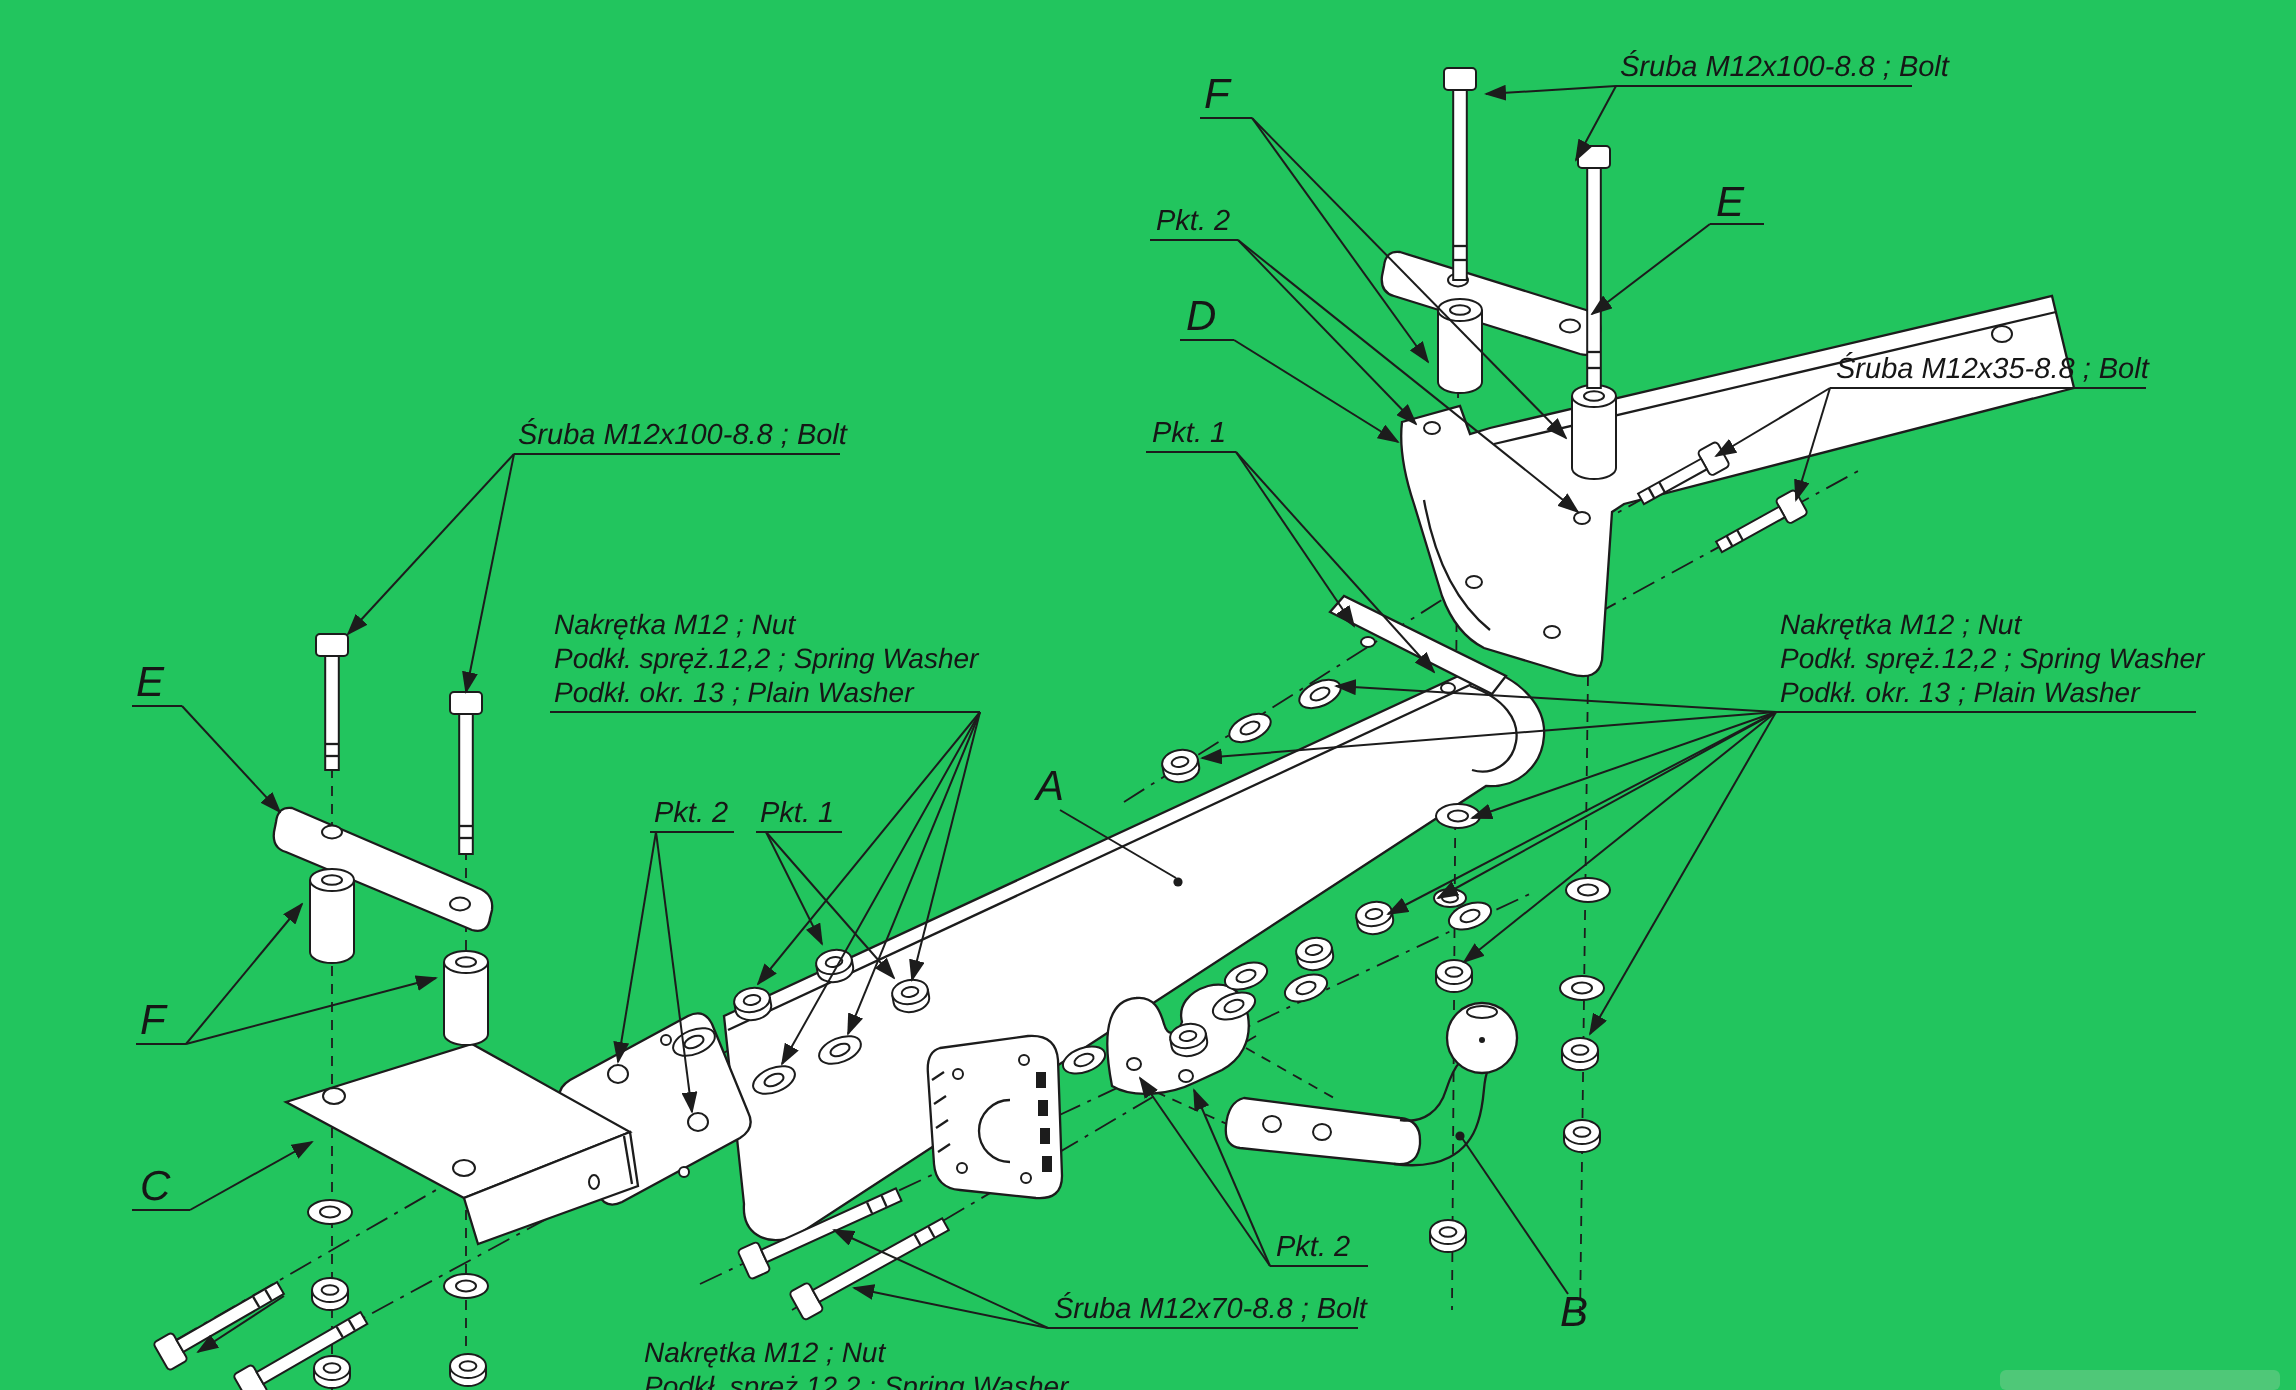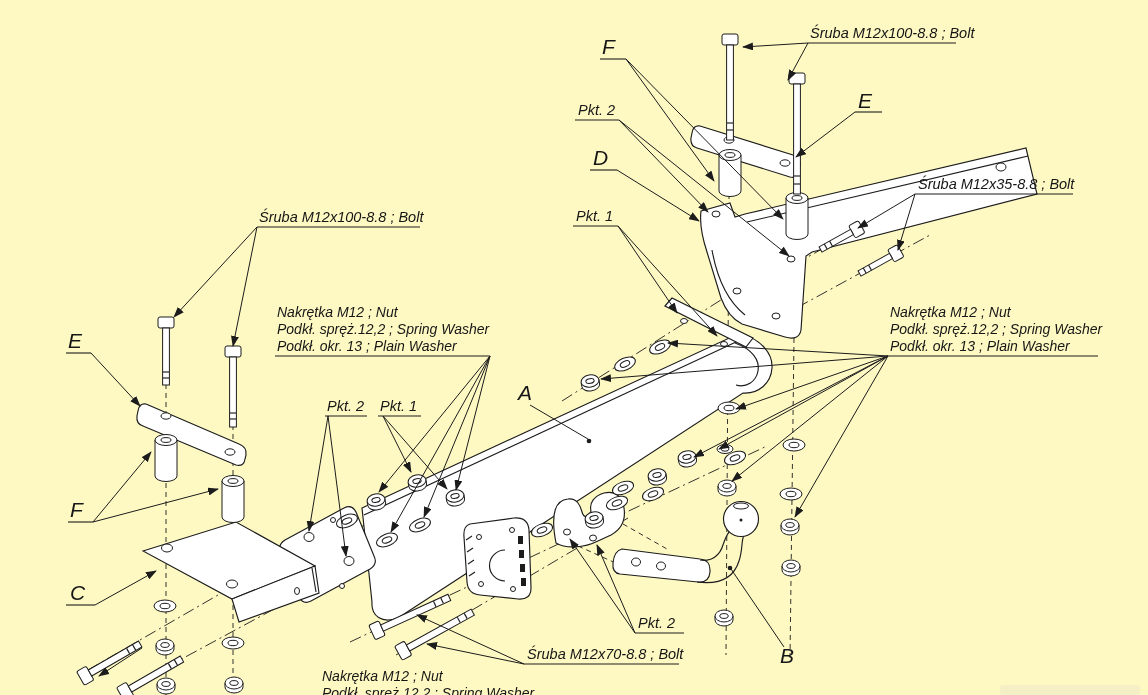--- a/index.html
+++ b/index.html
@@ -1,16 +1,16 @@
 <!DOCTYPE html>
 <html><head>
 <meta charset="utf-8">
 <style>
   html,body{margin:0;padding:0;background:#fff;}
-  #stage{position:relative;width:1148px;height:695px;background:#fef9c3;overflow:hidden;}
+  #stage{position:relative;width:1148px;height:695px;background:#22c55e;overflow:hidden;}
   svg{display:block}
   svg text{font-family:"Liberation Sans",sans-serif;font-style:italic;fill:#161616;}
   .callout{font-size:14.5px;}
   .note{font-size:14px;}
   .letter{font-size:21px;}
   .ln{stroke:#1c1c1c;stroke-width:1.15;fill:none;}
   .pt{stroke:#1c1c1c;stroke-width:1.15;fill:#ffffff;}
   .pt2{stroke:#1c1c1c;stroke-width:1;fill:#ffffff;}
   .dk{fill:#1c1c1c;stroke:none;}
   .dash{stroke:#1c1c1c;stroke-width:0.9;fill:none;stroke-dasharray:5 4;}

